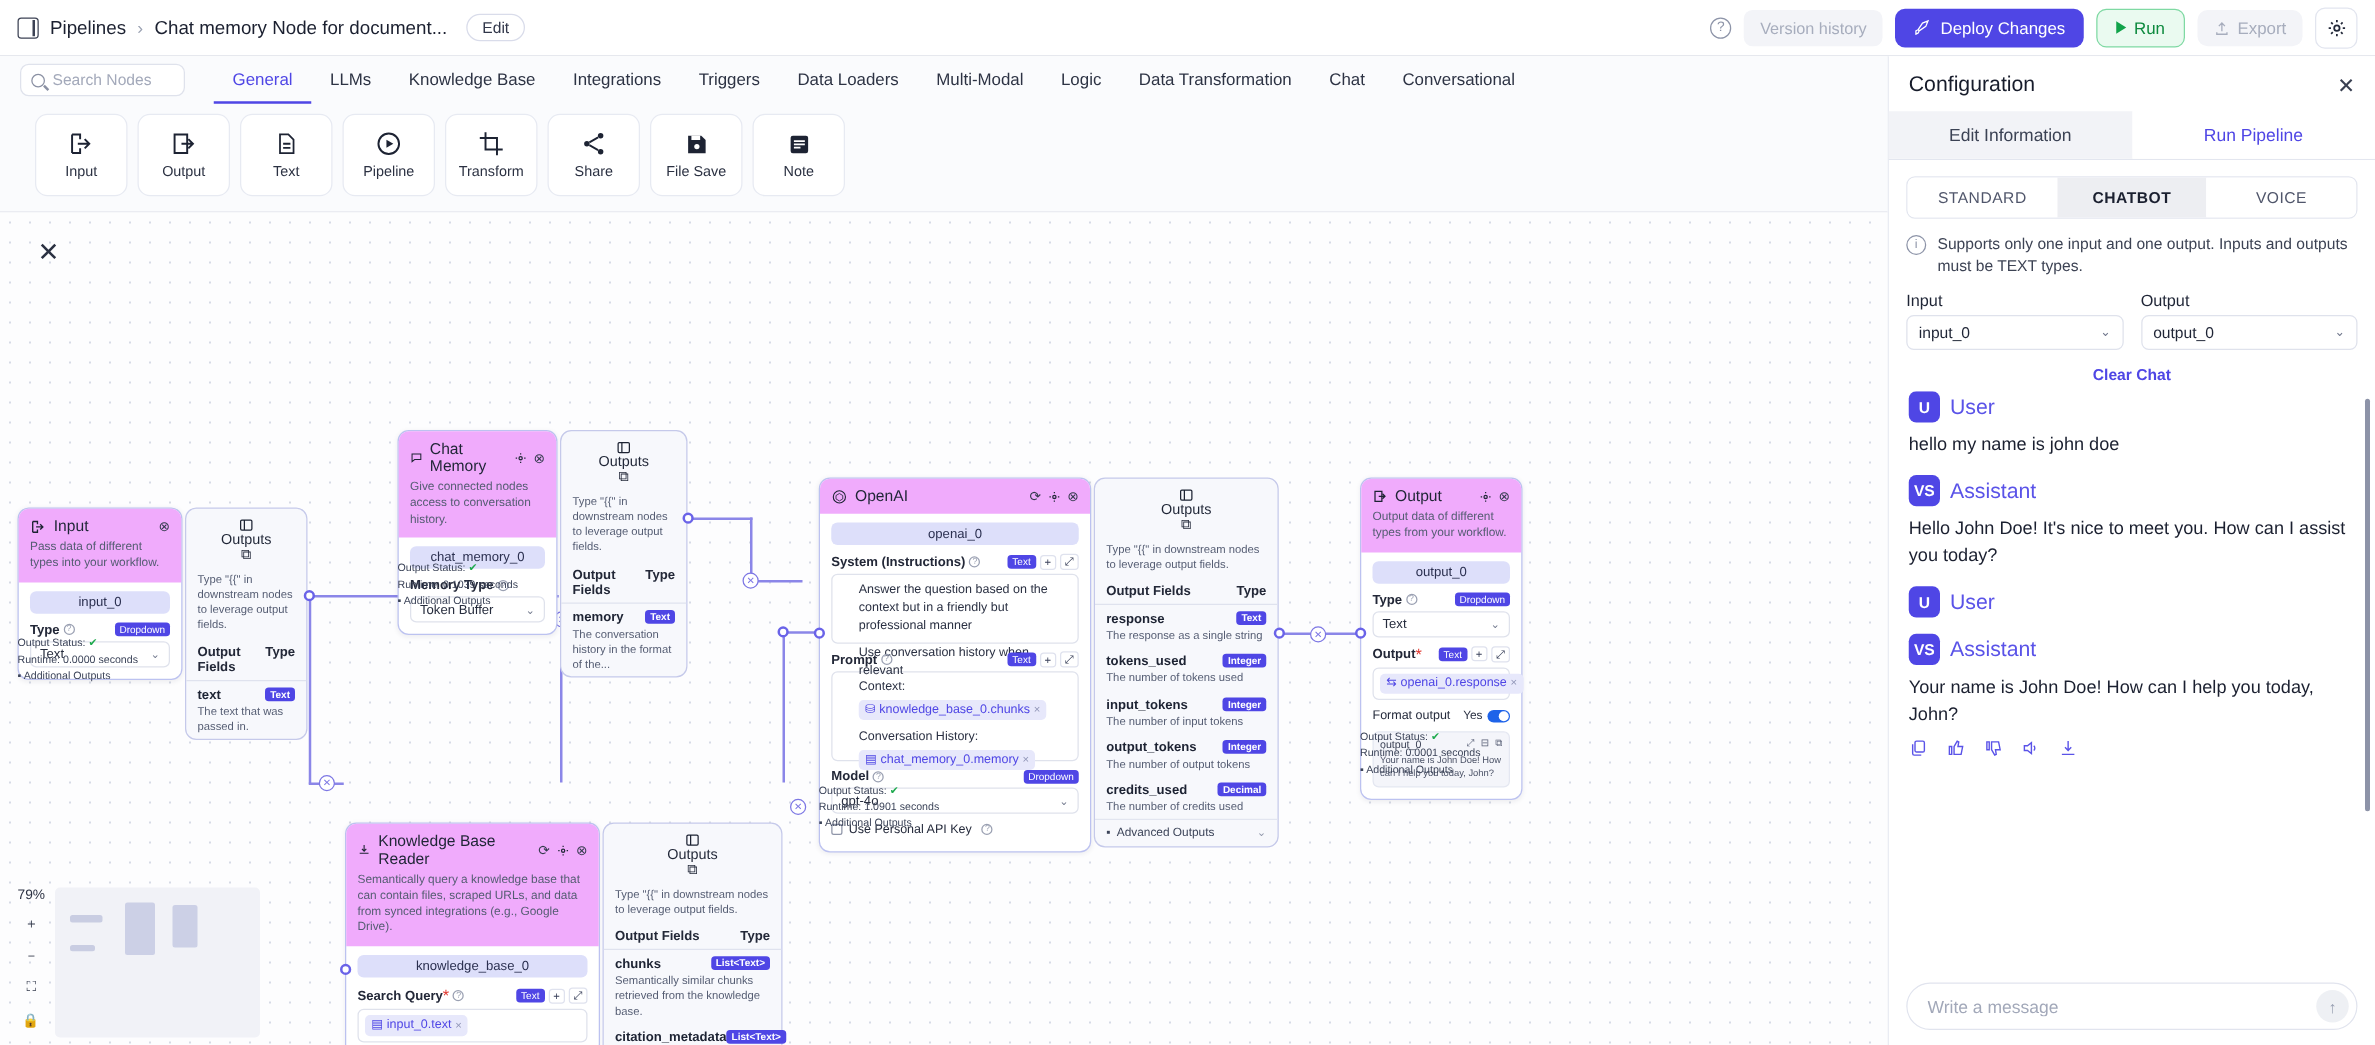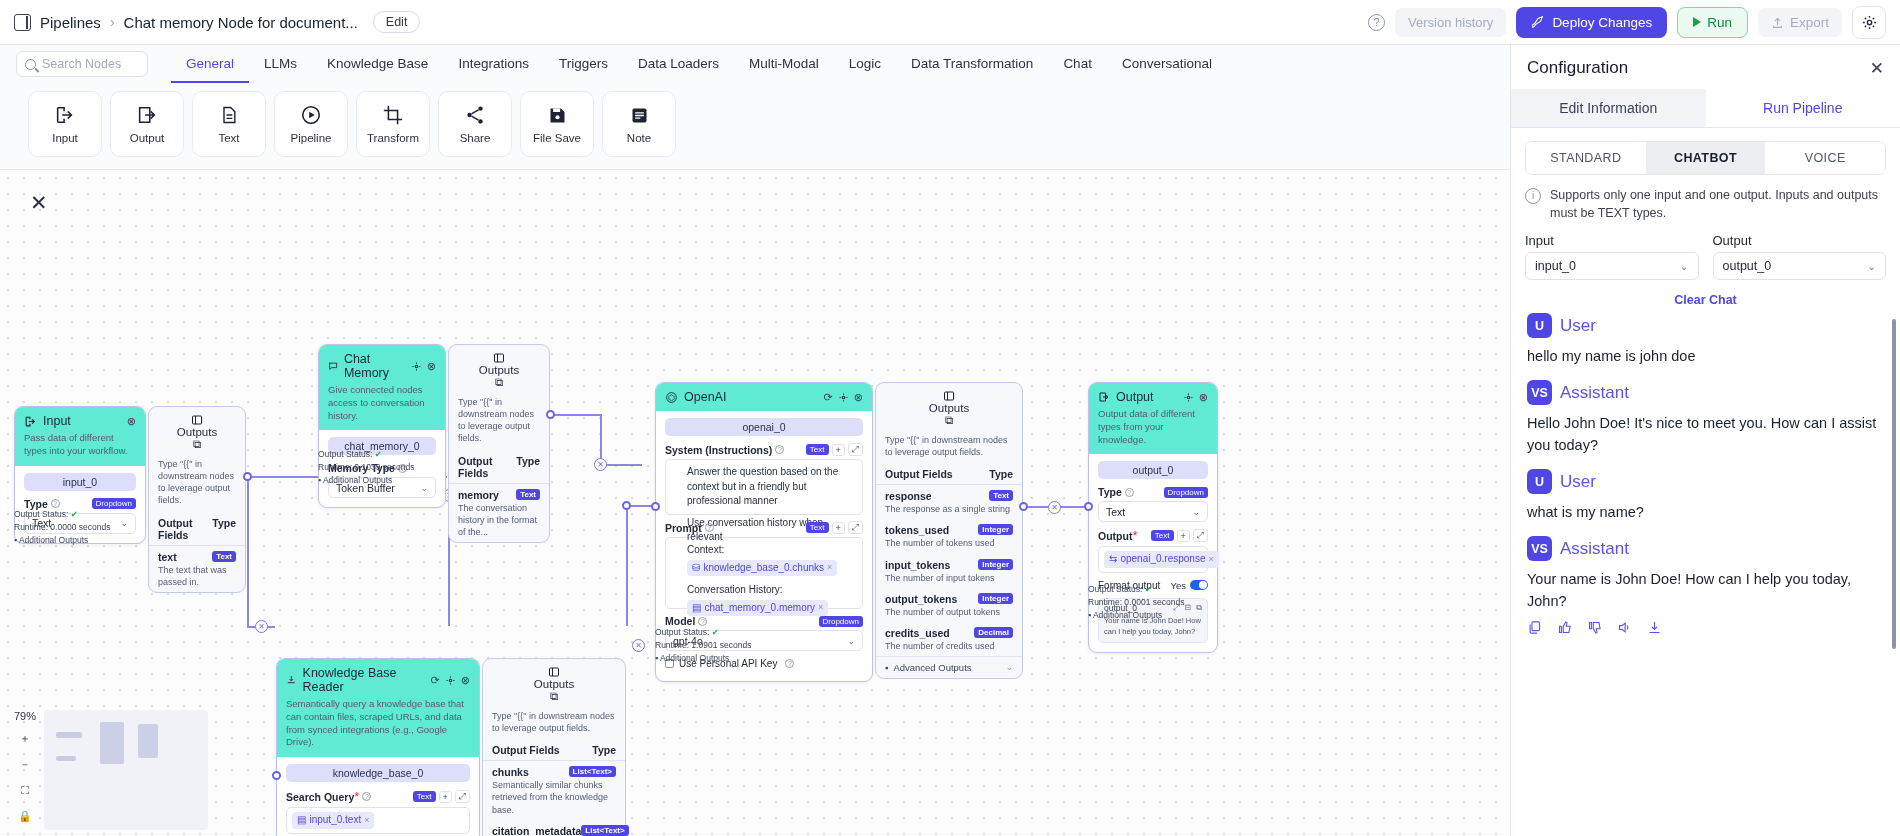--- a/index.html
+++ b/index.html
@@ -67,21 +67,21 @@
 
   
   .canvas { position:relative; flex:1; overflow:hidden;
     background-color:#fdfdfe;
     background-image: radial-gradient(#d6dae6 1px, transparent 1px);
     background-size: 16px 16px; }
   .close-x { position:absolute; left:30px; top:22px; font-size:21px; color:#2b3142; cursor:pointer; line-height:1;}
 
   .node { position:absolute; background:#fff; border:1px solid #bcc2f0; border-radius:9px;
     box-shadow:0 1px 4px rgba(30,35,60,.07); }
-  .node-head { background:#5eead4; border-radius:8px 8px 0 0; padding:7px 9px 8px 9px; }
+  .node-head { background:#f0abfc; border-radius:8px 8px 0 0; padding:7px 9px 8px 9px; }
   .node-title { display:flex; align-items:center; gap:6px; font-size:12.5px; color:#1f2536; font-weight:500;}
   .node-title .acts { margin-left:auto; display:flex; gap:6px; align-items:center; color:#333a4d; font-size:11px;}
   .node-desc { font-size:9.5px; color:#545c72; line-height:1.35; margin-top:4px; }
   .node-body { padding:7px 9px 9px 9px; }
   .pill-name { background:#dddffa; color:#2b3050; font-size:10.5px; text-align:center;
     border-radius:5px; padding:3px 0; margin-bottom:7px; }
   .frow { display:flex; align-items:center; margin-bottom:3px; }
   .flabel { font-size:10.5px; color:#232838; font-weight:600; }
   .req { color:#e0342c; }
   .qm { display:inline-block; width:9px;height:9px;border:1px solid #9aa0b2;border-radius:50%;
@@ -637,21 +637,21 @@
                 </svg>
               <span>Output</span>
               <span class="acts">
                 <svg width="9" height="9" viewBox="0 0 16 16">
                     <circle cx="8" cy="8" r="2.3" fill="none" stroke="#23293a" stroke-width="1.8"></circle>
                     <path d="M8 1v2M8 13v2M1 8h2M13 8h2" stroke="#23293a" stroke-width="1.8"></path>
                   </svg>
                 <span>⊗</span>
               </span>
             </div>
-            <div class="node-desc">Output data of different types from your knowledge.</div>
+            <div class="node-desc">Output data of different types from your workflow.</div>
           </div>
           <div class="node-body">
             <div class="pill-name">output_0</div>
             <div class="frow">
               <span class="flabel">Type</span>
               <span class="qm">?</span>
               <span class="badge">Dropdown</span>
             </div>
             <div class="sel">
               <span>Text</span>
@@ -765,21 +765,20 @@
             <span class="who">Assistant</span>
           </div>
           <div class="mtext">Hello John Doe! It's nice to meet you. How can I assist you today?</div>
         </div>
 
         <div class="msg">
           <div class="msg-head">
             <span class="avatar">U</span>
             <span class="who">User</span>
           </div>
-          <div class="mtext">what is my name?</div>
         </div>
 
         <div class="msg">
           <div class="msg-head">
             <span class="avatar">VS</span>
             <span class="who">Assistant</span>
           </div>
           <div class="mtext">Your name is John Doe! How can I help you today, John?</div>
           <div class="msg-actions">
             <svg width="15" height="15" viewBox="0 0 24 24">
@@ -796,15 +795,19 @@
                 <path d="M4 9v6h4l5 4V5L8 9H4z" fill="none" stroke="#5a53e8" stroke-width="1.8"></path>
                 <path d="M16 9a4 4 0 010 6" fill="none" stroke="#5a53e8" stroke-width="1.8"></path>
               </svg>
             <svg width="15" height="15" viewBox="0 0 24 24">
                 <path d="M12 3v11M8 11l4 4 4-4M4 20h16" fill="none" stroke="#5a53e8" stroke-width="1.8"></path>
               </svg>
           </div>
         </div>
       </div>
 
+      <div class="composer">
+        <input placeholder="Write a message" style="">
+        <span class="send">↑</span>
+      </div>
     </div>
   </div>
 </div>
 
 </body></html>

